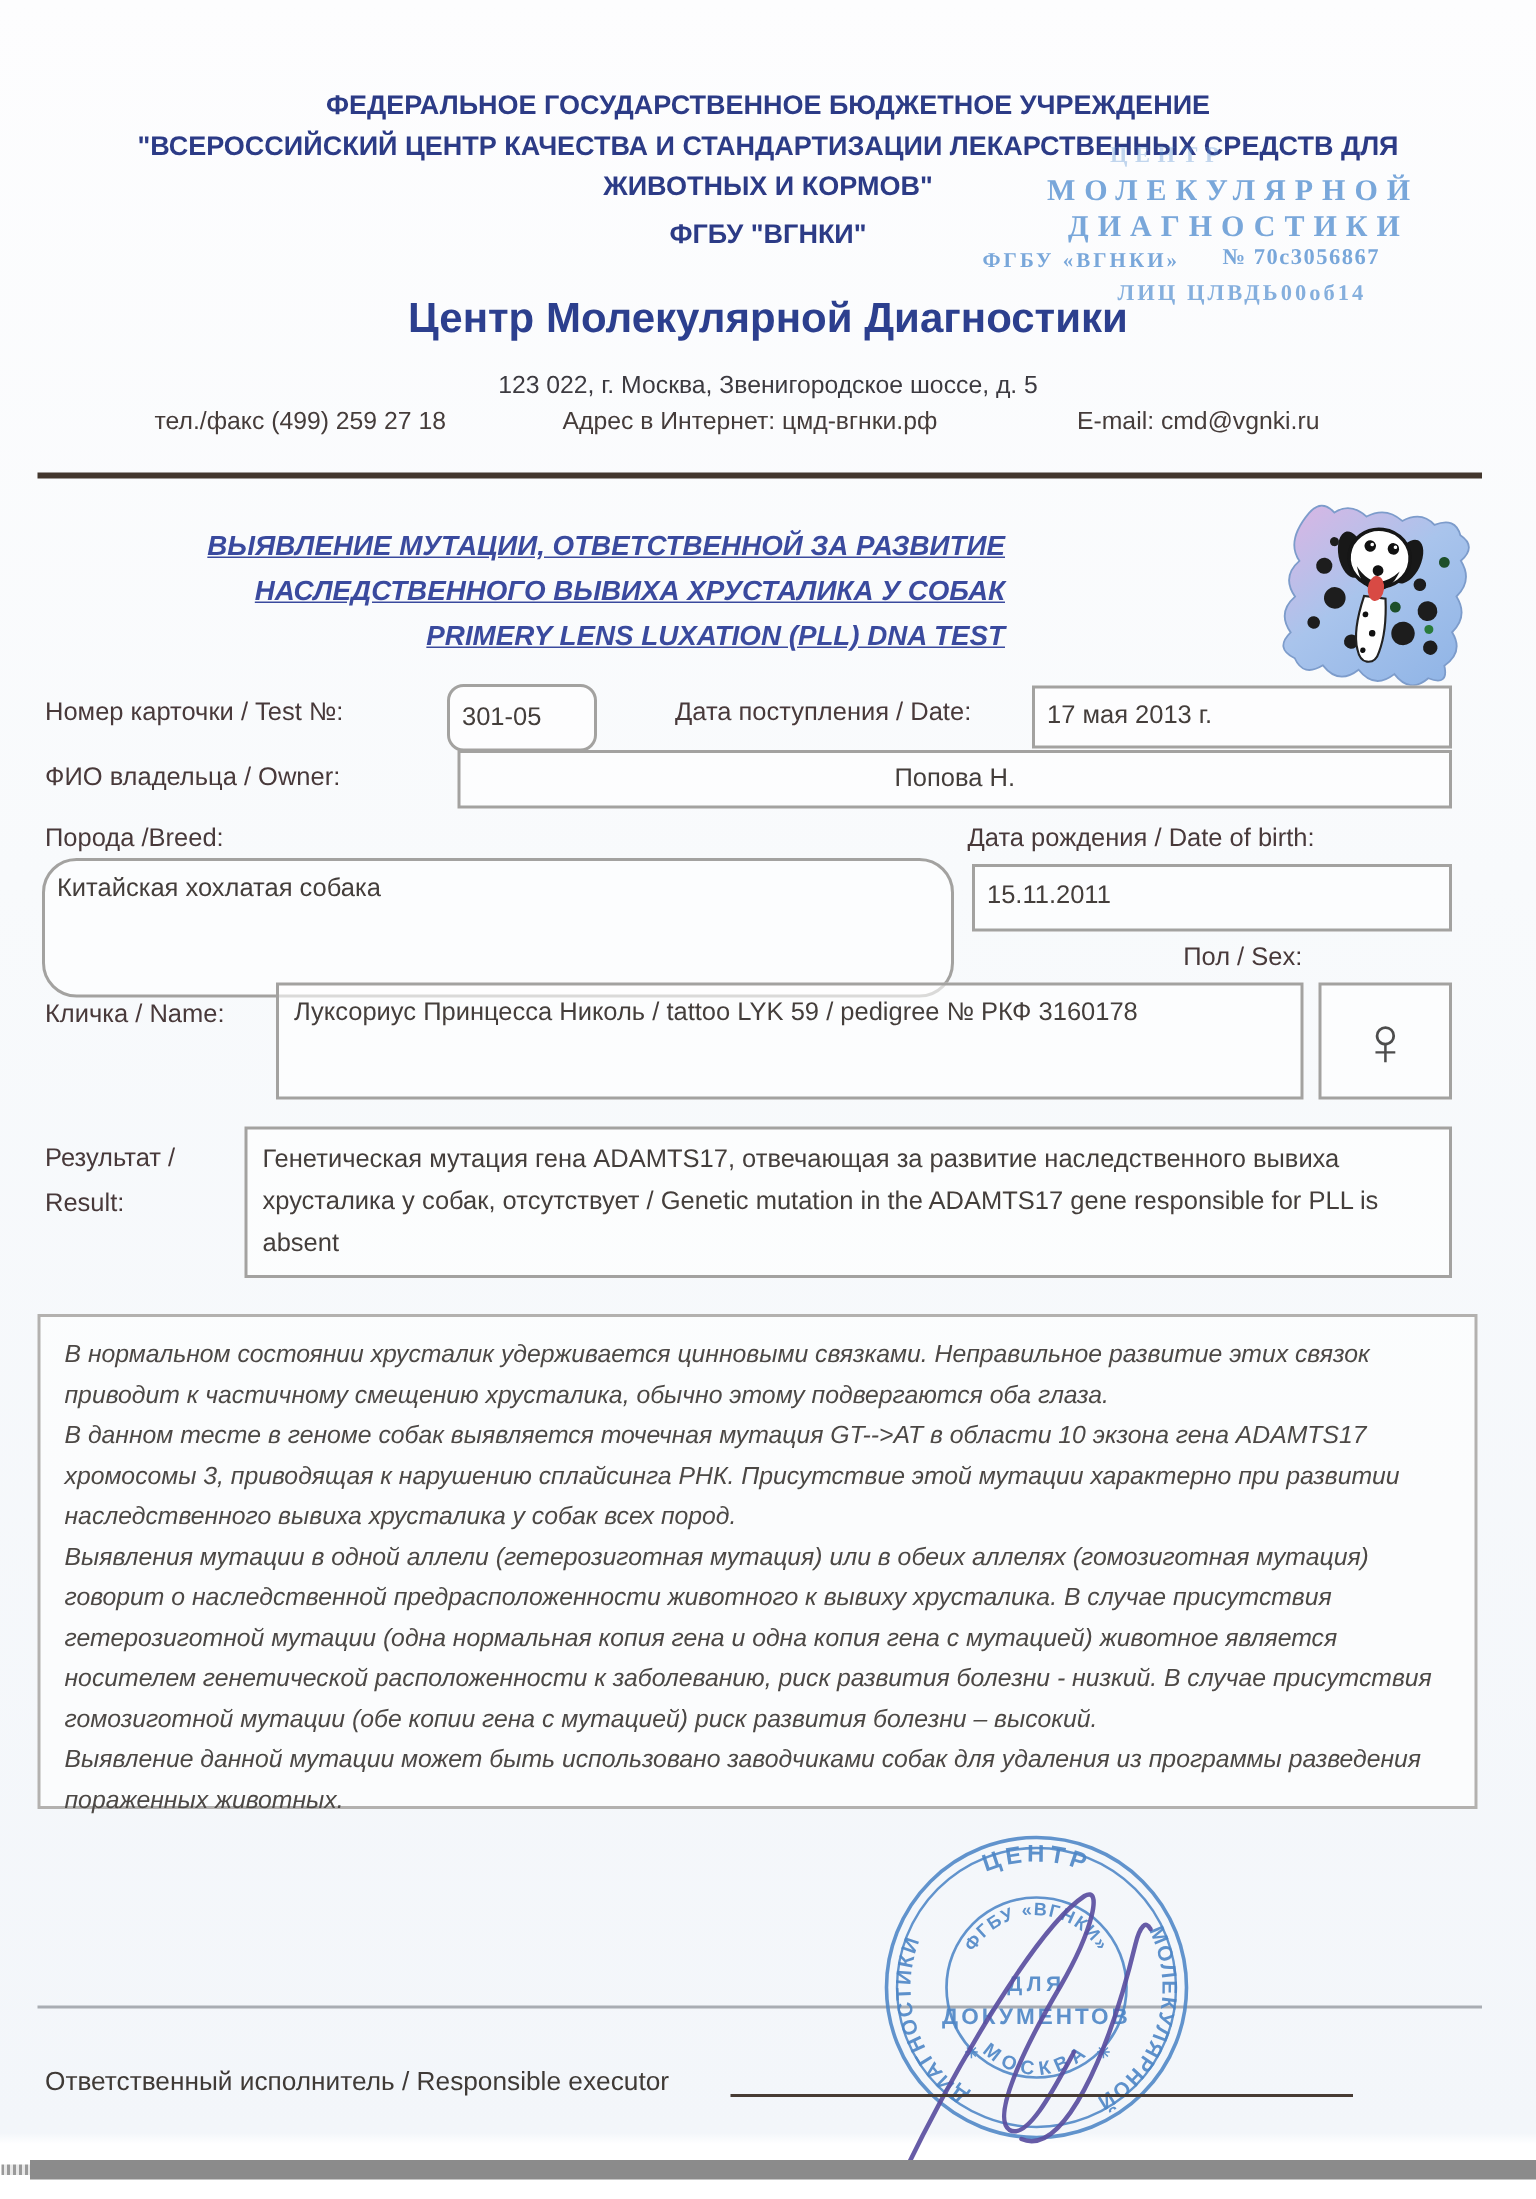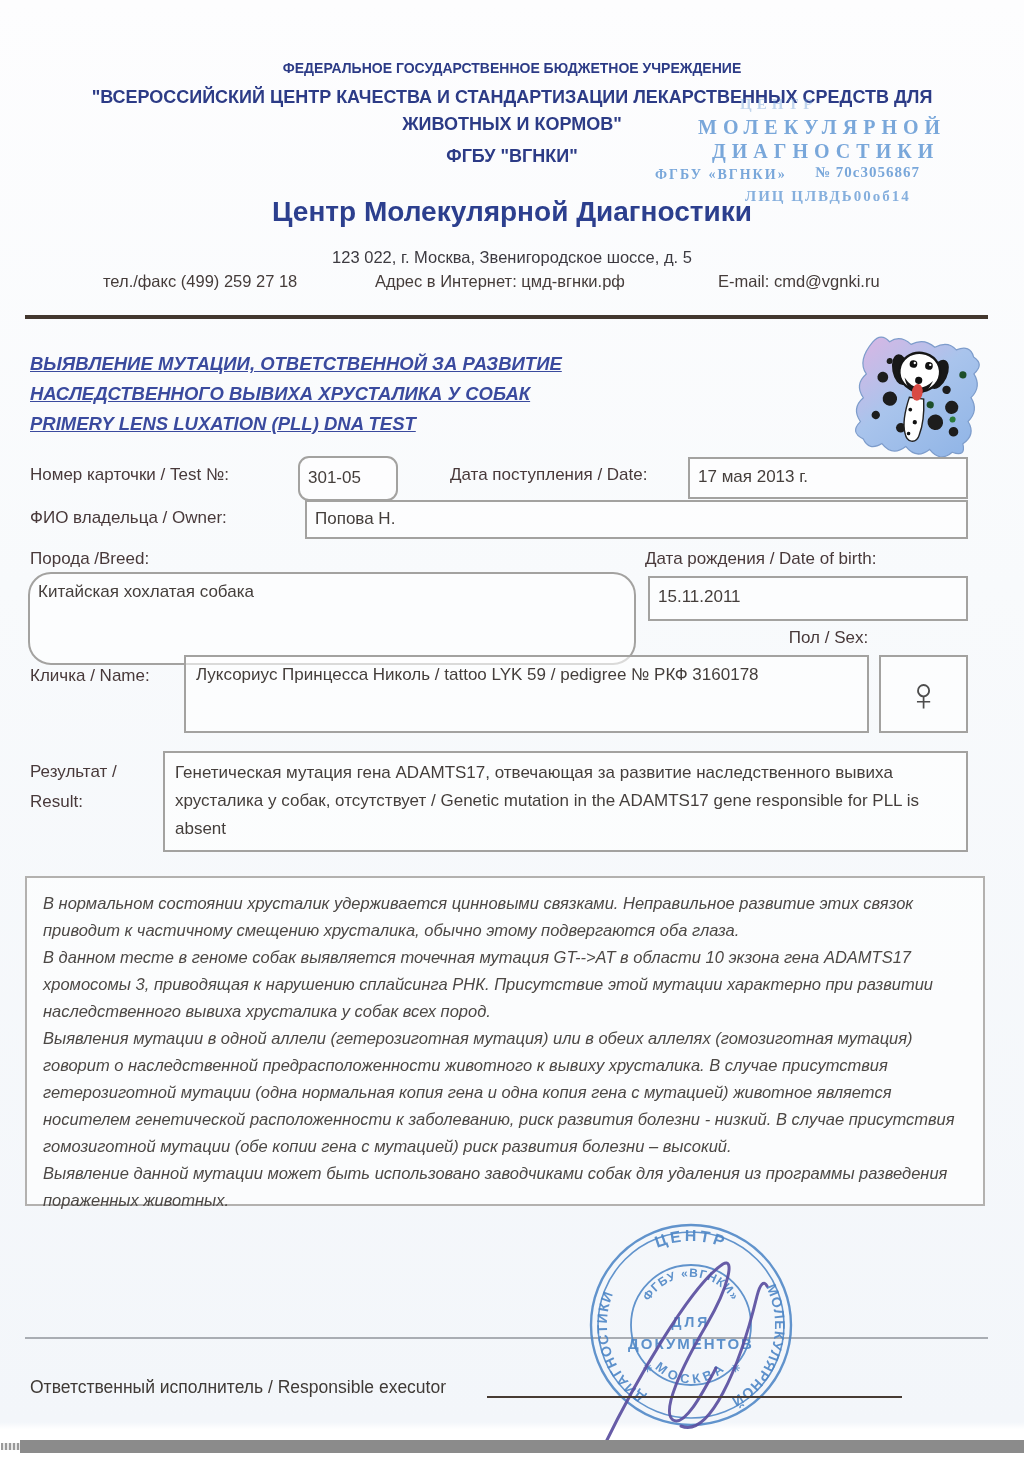--- a/index.html
+++ b/index.html
@@ -4,53 +4,53 @@
 <style>
   * { margin:0; padding:0; box-sizing:border-box; }
   body { background:#ffffff; font-family:"Liberation Sans", sans-serif; }
   .page {
     position:relative; width:1024px; height:1466px; margin:0 auto;
     background:linear-gradient(180deg,#fdfdfe 0%, #f8fafc 40%, #f3f6fa 97%, #ffffff 97.5%);
     overflow:hidden;
   }
   .abs { position:absolute; }
   .center { text-align:center; }
-  .hdr1 { left:0; width:1024px; top:60px;  font-size:14px; font-weight:bold; color:#2c3b86; }
+  .hdr1 { left:0; width:1024px; top:60px;  font-size:18px; font-weight:bold; color:#2c3b86; }
   .hdr2 { left:0; width:1024px; top:87px;  font-size:18px; font-weight:bold; color:#2c3b86; }
   .hdr3 { left:0; width:1024px; top:114px; font-size:18px; font-weight:bold; color:#2c3b86; }
   .hdr4 { left:0; width:1024px; top:146px; font-size:18px; font-weight:bold; color:#2c3b86; }
   .big-title { left:0; width:1024px; top:196px; font-size:28px; font-weight:bold; color:#2c3f8e; }
   .address { left:0; width:1024px; top:248px; font-size:16.5px; color:#3c3a40; }
   .phone   { left:103px; top:272px; font-size:16.5px; color:#453c3a; }
   .website { left:375px; top:272px; font-size:16.5px; color:#453c3a; }
   .email   { left:718px; top:272px; font-size:16.5px; color:#453c3a; }
   .rule { left:25px; top:315px; width:963px; height:4px; background:#43372e; }
 
   .corner-stamp { font-family:"Liberation Serif", serif; font-weight:bold; color:rgba(98,152,212,.85); }
   .cs0 { left:740px; top:96px;  font-size:15px; letter-spacing:5px; opacity:.45; }
   .cs1 { left:698px; top:116px; font-size:20px; letter-spacing:6px; }
   .cs2 { left:712px; top:140px; font-size:20px; letter-spacing:6px; }
   .cs3 { left:655px; top:167px; font-size:14px; letter-spacing:2px; }
   .cs4 { left:815px; top:164px; font-size:15px; letter-spacing:1px; }
   .cs5 { left:745px; top:188px; font-size:15px; letter-spacing:2px; opacity:.9; }
 
   .test-title { left:30px; top:349px; width:640px; font-size:18.5px; font-weight:bold; font-style:italic;
-                color:#3a4a9e; line-height:30px; }
+                color:#3a4a9e; line-height:30px;text-align:right; }
   .test-title span { text-decoration:underline; }
 
   .lbl { font-size:17px; font-weight:normal; color:#48393a; }
   .val { font-size:17px; color:#443e3b; }
   .box { position:absolute; border:2px solid #a3a2a0; background:rgba(255,255,255,.6); }
 
   .l-testno { left:30px;  top:465px; }
   .b-testno { left:298px; top:456px; width:100px; height:45px; padding:10px 8px;border-radius:11px; }
   .l-date   { left:450px; top:465px; }
   .b-date   { left:688px; top:457px; width:280px; height:42px; padding:8px 8px; }
   .l-owner  { left:30px;  top:508px; }
-  .b-owner  { left:305px; top:500px; width:663px; height:39px; padding:7px 8px; }
+  .b-owner  { left:305px; top:500px; width:663px; height:39px; padding:7px 8px;text-align:center; }
   .l-breed  { left:30px;  top:549px; }
   .l-birth  { left:645px; top:549px; }
   .b-breed  { left:28px;  top:572px; width:608px; height:93px; padding:8px 8px;border-radius:23px; }
   .b-birth  { left:648px; top:576px; width:320px; height:45px; padding:9px 8px; }
   .l-sex    { left:700px; top:628px; width:257px; text-align:center; }
   .l-name   { left:30px;  top:666px; }
   .b-name   { left:184px; top:655px; width:685px; height:78px; padding:8px 10px; }
   .b-sexbox { left:879px; top:655px; width:89px; height:78px; text-align:center; }
   .sex-sym  { font-size:46px; font-weight:400; color:#4d4d4d; line-height:74px; }
   .l-result { left:30px; top:757px; line-height:30px; }

